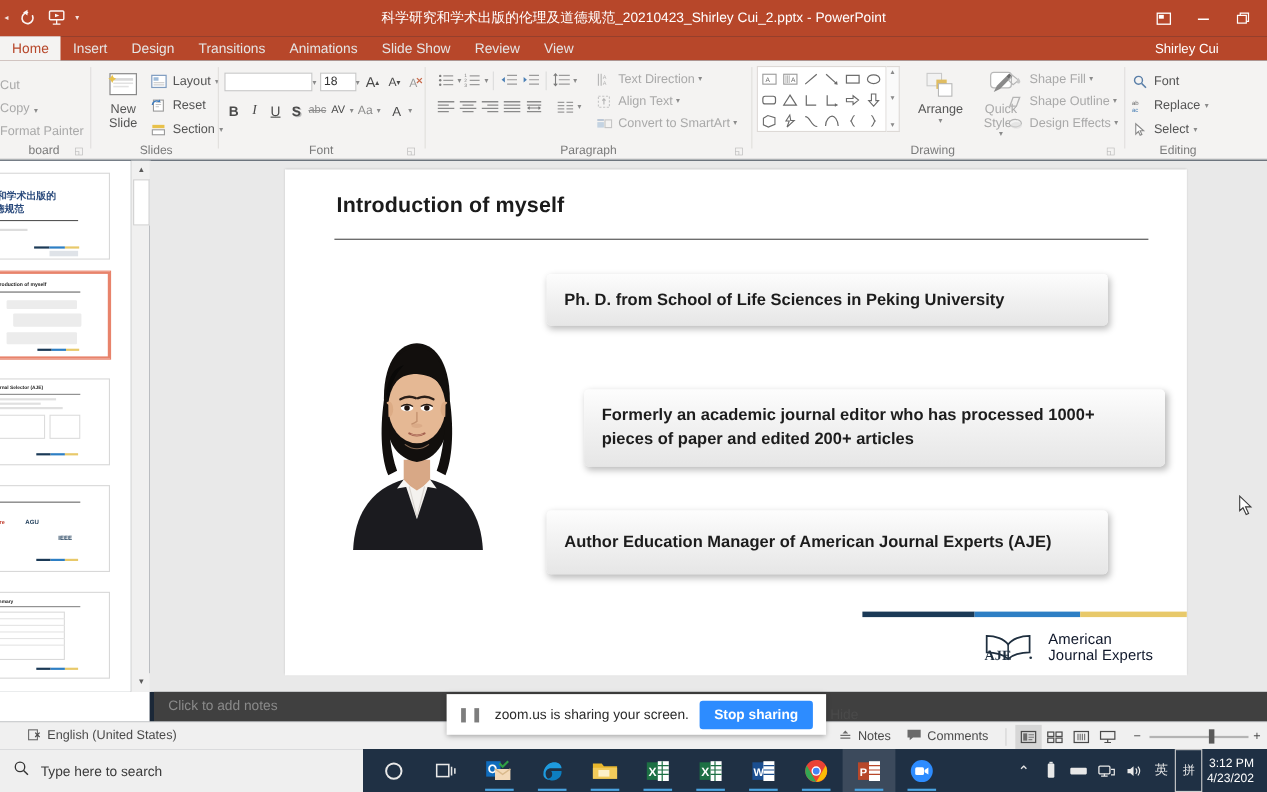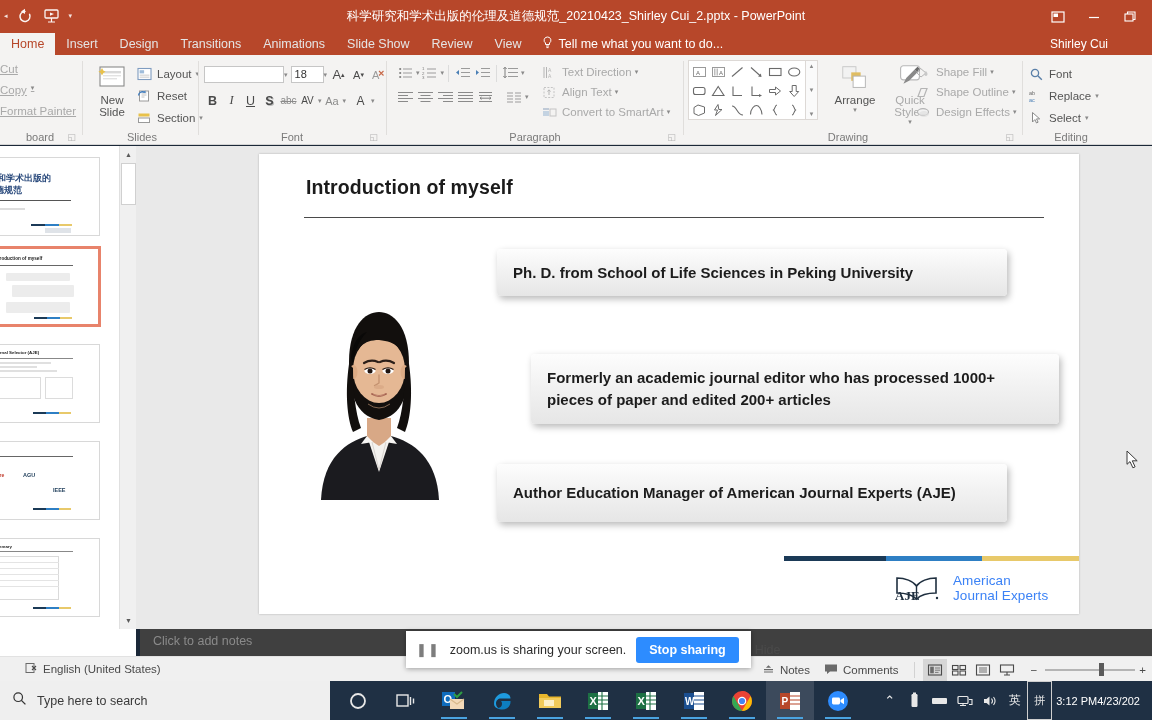--- a/index.html
+++ b/index.html
@@ -50,21 +50,21 @@
     font-size: 11.5px; color: #6c6c6c;
   }
   .rgroup { position: absolute; top: 0; height: 90px; }
   .rgroup .glabel {
     position: absolute; bottom: 2px; width: 100%; text-align: center;
     font-size: 11px; color: #7a7a7a;
   }
   .gsep { position: absolute; top: 6px; width: 1px; height: 74px; background: #e0dedc; }
 
   
-  .clip-item { display: flex; align-items: flex-start; gap: 4px; height: 21px; color: #a9a9a9; font-size: 11.5px; text-decoration: underline; }
+  .clip-item { display: flex; align-items: flex-end; gap: 4px; height: 21px; color: #a9a9a9; font-size: 11.5px; }
   .dlg { position: absolute; bottom: 3px; right: 4px; font-size: 9px; color: #b4b4b4; }
 
   
   .bigbtn { display: flex; flex-direction: column; align-items: center; width: 46px; }
   .bigbtn .ic { width: 32px; height: 30px; display: flex; align-items: center; justify-content: center; }
   .bigbtn .lb { font-size: 11.5px; color: #545454; text-align: center; line-height: 12px; margin-top: 1px; }
   .smbtn { display: flex; align-items: center; gap: 4px; height: 22px; font-size: 11.5px; color: #545454; }
   .smbtn .ic { width: 17px; height: 17px; display: flex; align-items: center; justify-content: center; }
   .car { font-size: 7px; color: #8a8a8a; }
 
@@ -148,21 +148,21 @@
     display: flex; align-items: center;
     padding: 8px 16px;
   }
   .callout.c1 { left: 238px; top: 95px; width: 510px; height: 47px; }
   .callout.c2 { left: 272px; top: 200px; width: 528px; height: 70px; }
   .callout.c3 { left: 238px; top: 310px; width: 510px; height: 58px; }
 
   .logo-bars { position: absolute; left: 525px; top: 402px; width: 295px; height: 5px; display: flex; }
   .logo-wrap { position: absolute; left: 633px; top: 419px; display: flex; align-items: center; gap: 7px; }
   .logo-mark { width: 54px; height: 30px; position: relative; }
-  .logo-txt { font-size: 13.5px; color: #3b82f6; line-height: 15px; letter-spacing: .1px; }
+  .logo-txt { font-size: 13.5px; color: #0f172a; line-height: 15px; letter-spacing: .1px; }
 
   
   .notes {
     position: absolute; left: 140px; top: 629px; width: 1016px; height: 27px;
     background: #404040;
   }
   .notes-ph { position: absolute; left: 13px; top: 5px; font-size: 12.5px; color: #8a8a8a; }
   .notes-left-strip {
     position: absolute; left: 0; top: 629px; width: 136px; height: 27px; background: #ffffff;
   }
@@ -207,21 +207,21 @@
   }
   .tb-search-txt { font-size: 12.5px; color: #3a3a3a; }
   .tb-icons { position: absolute; left: 334px; top: 0; height: 39px; display: flex; align-items: center; gap: 0px; }
   .tb-ic { width: 48px; height: 39px; display: flex; align-items: center; justify-content: center; position: relative; }
   .tb-ic.run::after {
     content: ''; position: absolute; bottom: 1px; left: 11px; width: 26px; height: 2px; background: #4aa3e0;
   }
   .tb-ic.active { background: rgba(255,255,255,.13); }
   .tray { position: absolute; right: 0; top: 0; height: 39px; display: flex; align-items: center; gap: 0; padding-right: 4px; }
   .tray-ic { width: 25px; height: 39px; display: flex; align-items: center; justify-content: center; color: #e8e8e8; font-size: 13px; }
-  .clock { display: flex; flex-direction: row; align-items: flex-end; color: #fff; font-size: 11px;
+  .clock { display: flex; flex-direction: column; align-items: flex-end; color: #fff; font-size: 11px;
     line-height: 14px; padding: 0 8px 0 4px; }
 
   
   .cursor { position: absolute; left: 1126px; top: 450px; z-index: 60; }
 </style>
 </head>
 <body>
 
 <div id="app">
 
@@ -267,29 +267,20 @@
 
   <div class="ribbon-tabs">
     <div class="rtab active">Home</div>
     <div class="rtab">Insert</div>
     <div class="rtab">Design</div>
     <div class="rtab">Transitions</div>
     <div class="rtab">Animations</div>
     <div class="rtab">Slide Show</div>
     <div class="rtab">Review</div>
     <div class="rtab">View</div>
-    <div class="tellme">
-      <span class="bulb">
-        <svg width="11" height="13" viewBox="0 0 11 13">
-            <path d="M5.5 1a3.3 3.3 0 0 0-2 6v1.5h4V7a3.3 3.3 0 0 0-2-6z" stroke="#fff" stroke-width="1" fill="none"></path>
-            <path d="M4 10h3M4.4 11.6h2.2" stroke="#fff" stroke-width="1"></path>
-          </svg>
-      </span>
-      <span>Tell me what you want to do...</span>
-    </div>
   </div>
   <div class="user-name">Shirley Cui</div>
 
   <div class="ribbon">
 
     <div class="rgroup" style="left:-52px; width:132px;">
       <div style="position:absolute; left:52px; top:8px;">
         <div class="clip-item">
           <span>Cut</span>
         </div>

